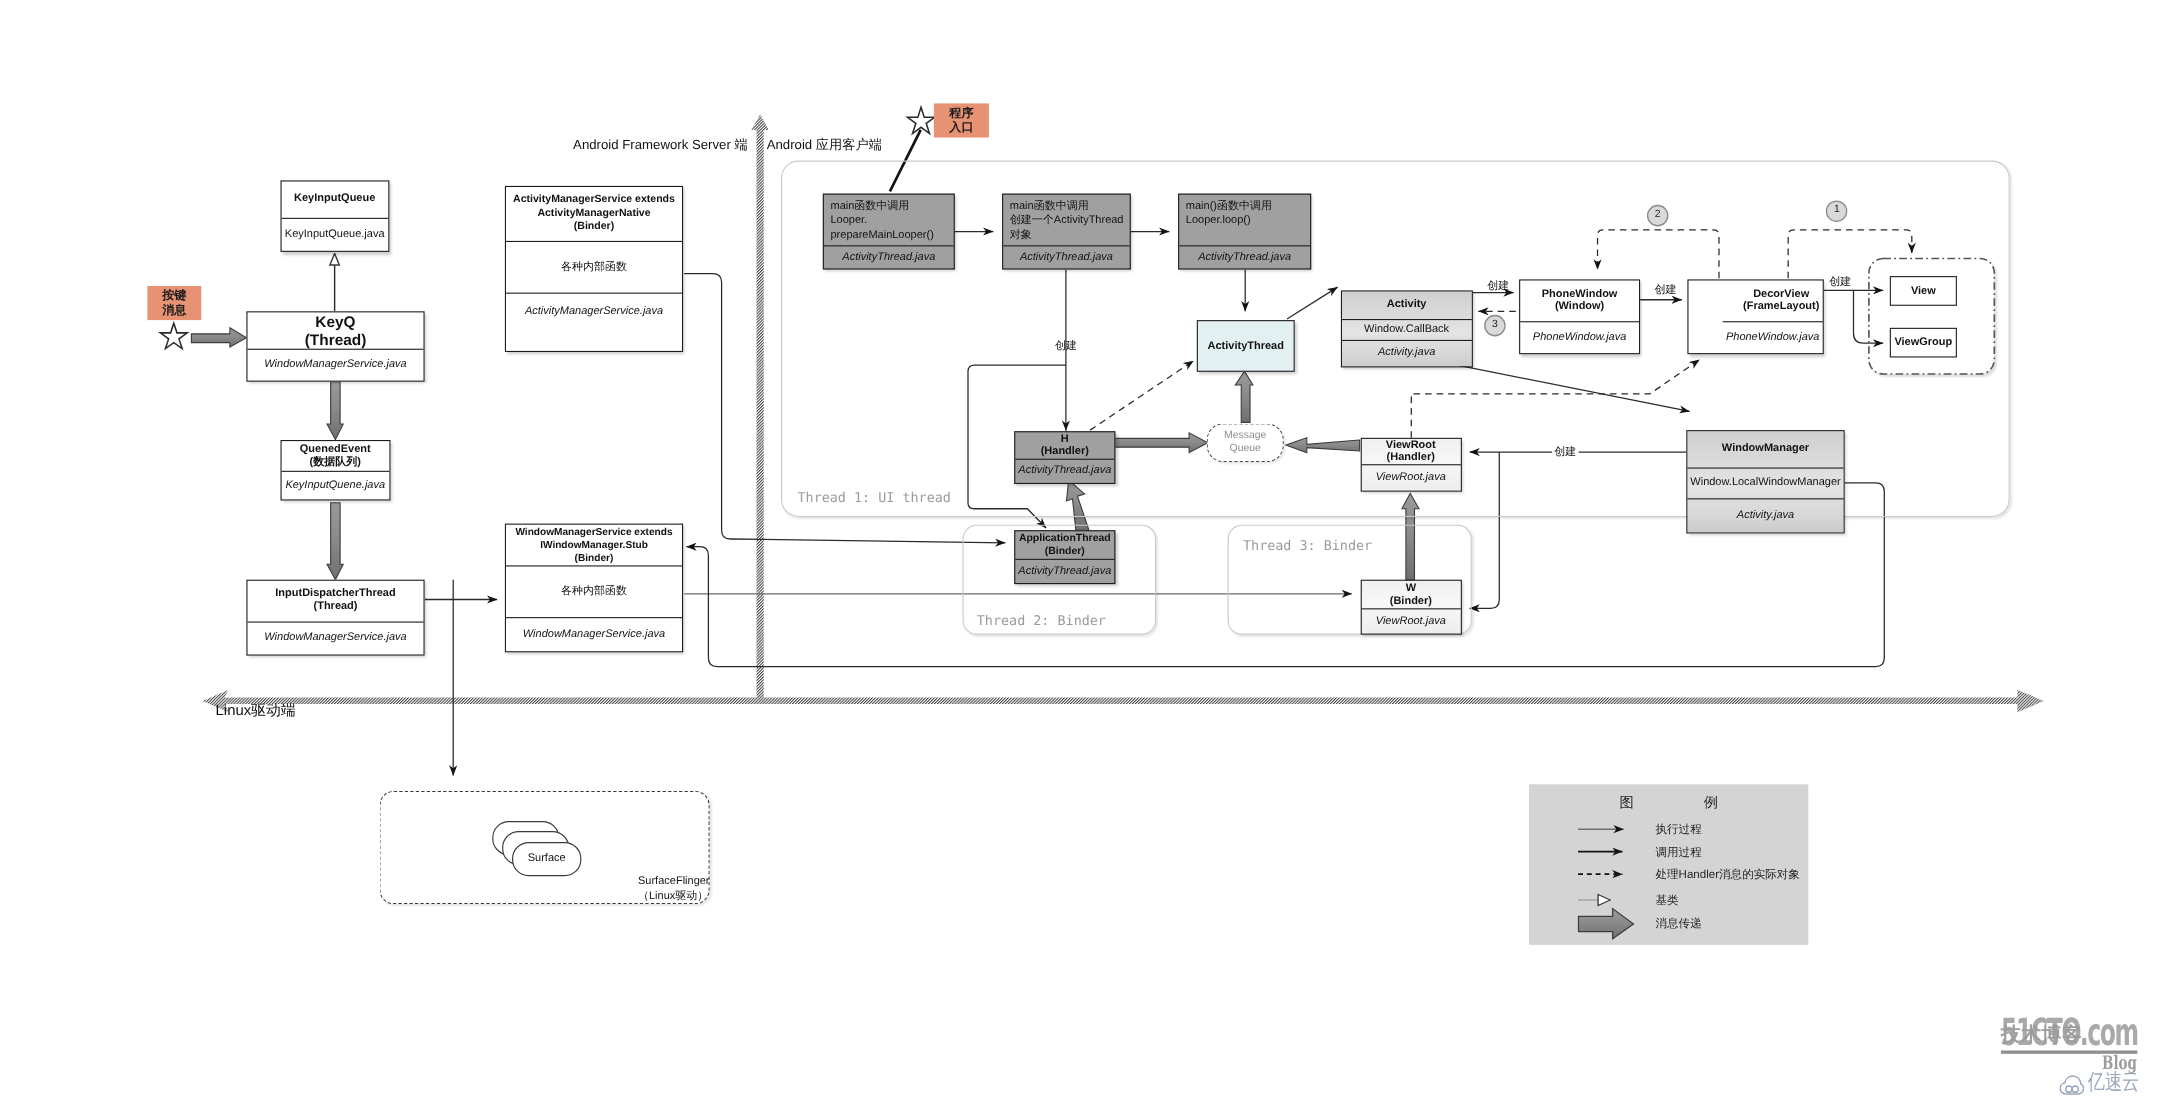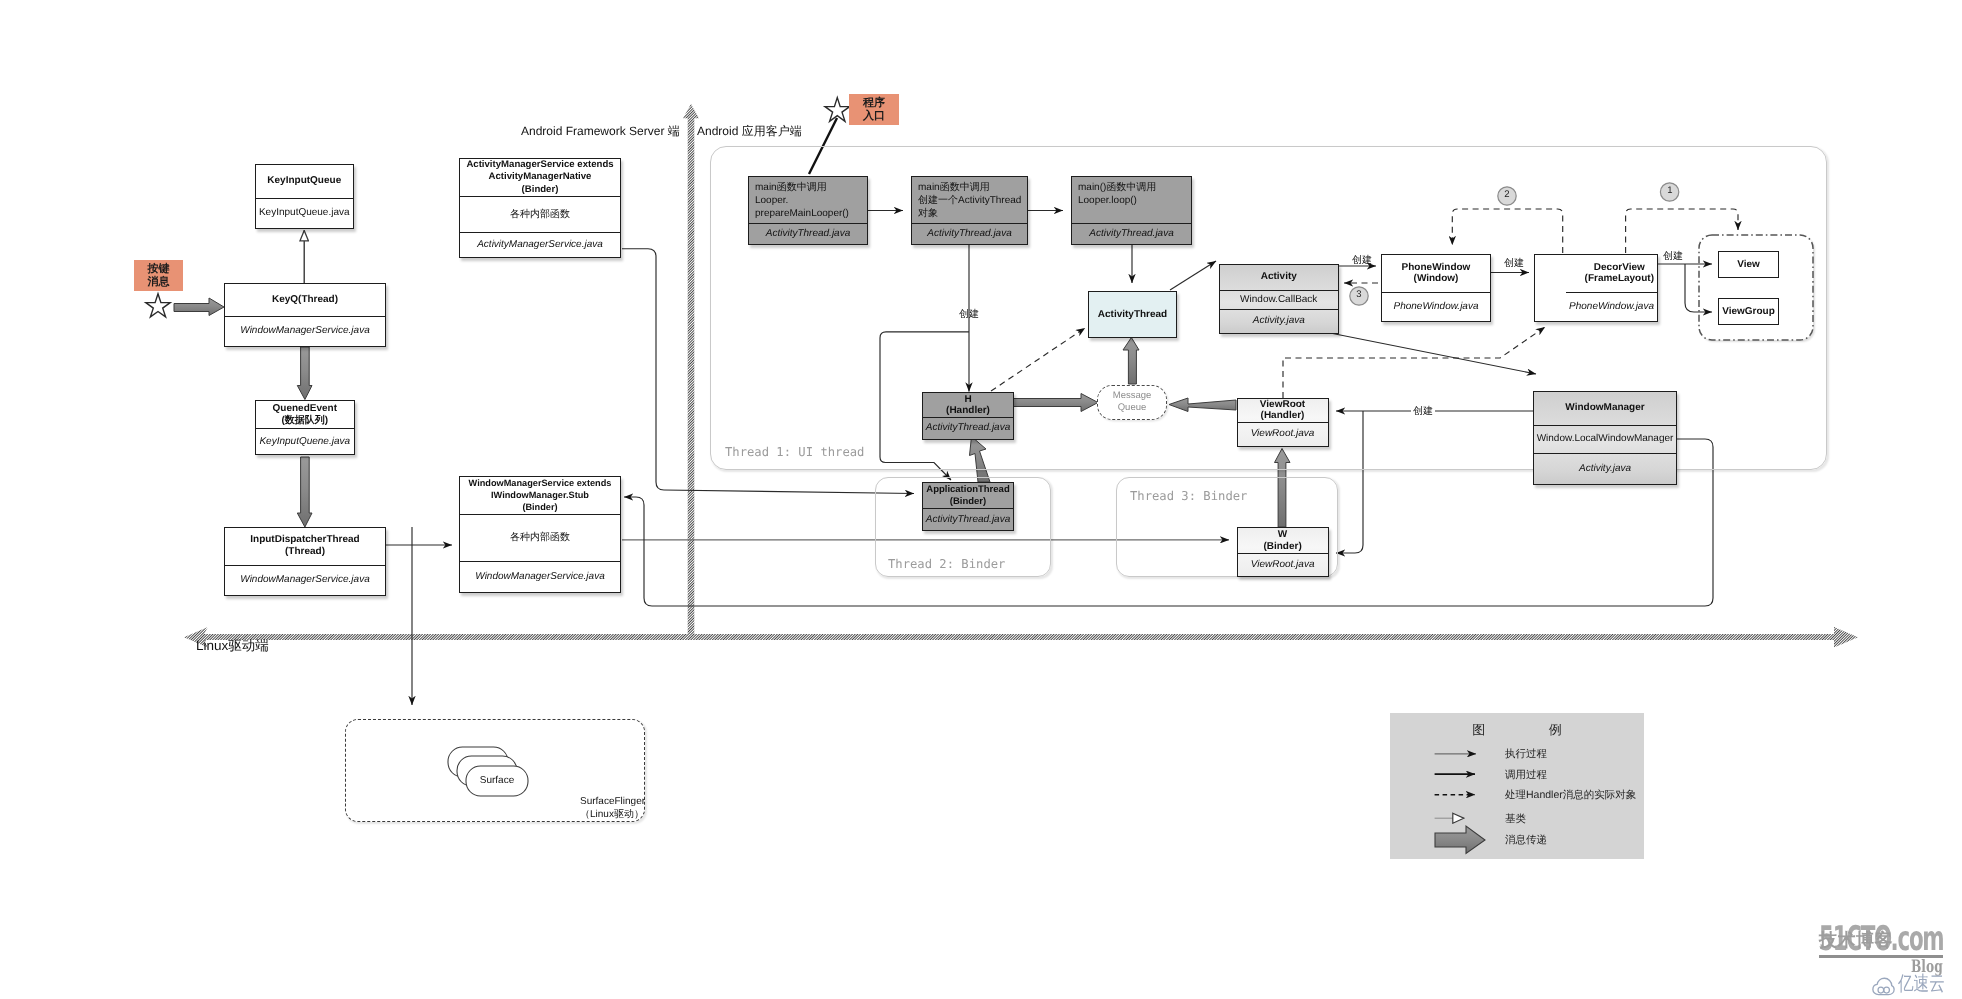--- a/index.html
+++ b/index.html
@@ -169,21 +169,21 @@
   <div class="tlab" style="left:725px;top:445px;font-size:12.2px;">Thread 1: UI thread</div>
   <div class="tlab" style="left:888px;top:557px;font-size:12.2px;">Thread 2: Binder</div>
   <div class="tlab" style="left:1130px;top:489px;font-size:12.2px;">Thread 3: Binder</div>
 
   <div class="node" style="left:255px;top:164px;width:98.5px;height:65px;">
     <div class="row b" style="height:33.4px;font-size:10px;">KeyInputQueue</div>
     <div class="row" style="height:30.6px;font-size:10px;">KeyInputQueue.java</div>
   </div>
 
   <div class="node" style="left:224px;top:283px;width:162px;height:64px;">
-    <div class="row b" style="height:33px;flex-direction:row;font-size:10px;">
+    <div class="row b" style="height:33px;flex-direction:column;font-size:14px;">
       <span>KeyQ</span>
       <span>(Thread)</span>
     </div>
     <div class="row i" style="height:31px;font-size:10px;">WindowManagerService.java</div>
   </div>
 
   <div class="node" style="left:255px;top:400.2px;width:99.5px;height:55.2px;">
     <div class="row b" style="height:28.3px;flex-direction:column;font-size:10px;line-height:11.4px;">
       <span>QuenedEvent</span>
       <span>(数据队列)</span>
@@ -192,21 +192,21 @@
   </div>
 
   <div class="node" style="left:224px;top:527px;width:162px;height:69px;">
     <div class="row b" style="height:38px;flex-direction:column;font-size:10px;">
       <span>InputDispatcherThread</span>
       <span>(Thread)</span>
     </div>
     <div class="row i" style="height:31px;font-size:10px;">WindowManagerService.java</div>
   </div>
 
-  <div class="node" style="left:459px;top:158px;width:162px;height:100px;">
+  <div class="node" style="left:459px;top:169px;width:162px;height:151px;">
     <div class="row b" style="height:48.5px;font-size:9.6px;white-space:pre;line-height:1.3;">ActivityManagerService extends
 ActivityManagerNative
 (Binder)</div>
     <div class="row" style="height:47.1px;font-size:10px;">各种内部函数</div>
     <div class="row i" style="height:33px;font-size:10px;">ActivityManagerService.java</div>
   </div>
 
   <div class="node" style="left:459px;top:476.1px;width:162px;height:117.1px;">
     <div class="row b" style="height:37.8px;font-size:9.2px;white-space:pre;line-height:1.3;">WindowManagerService extends
 IWindowManager.Stub

